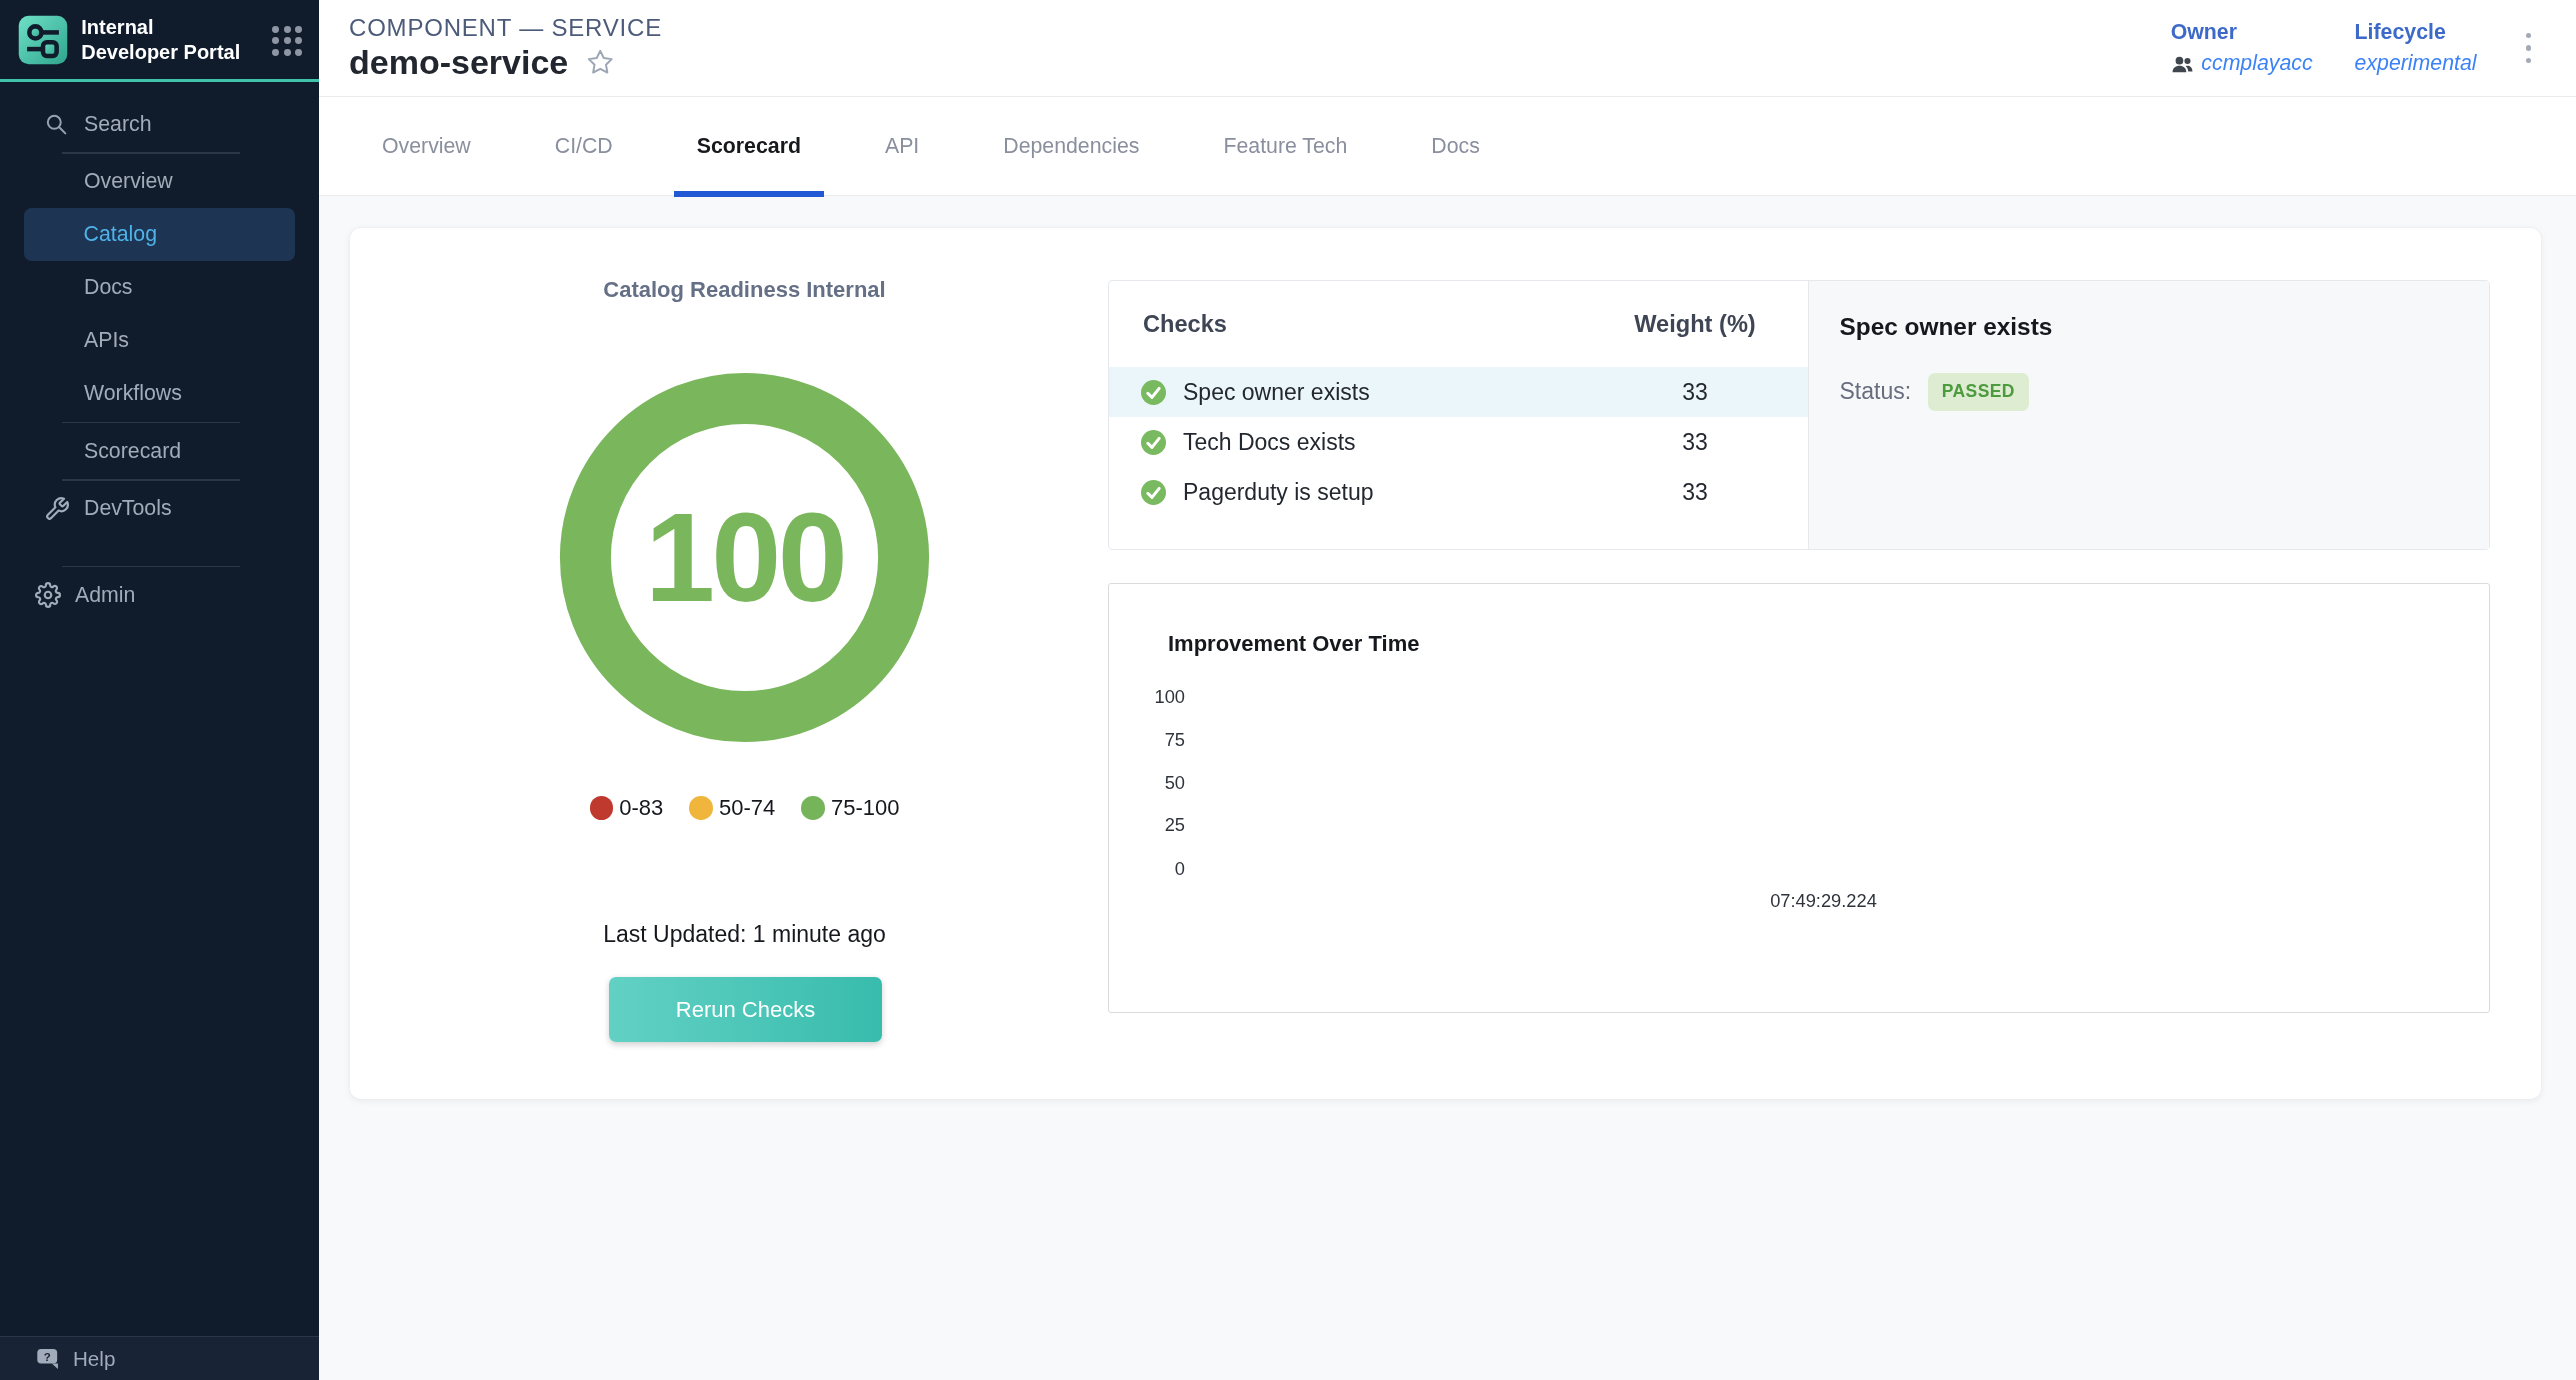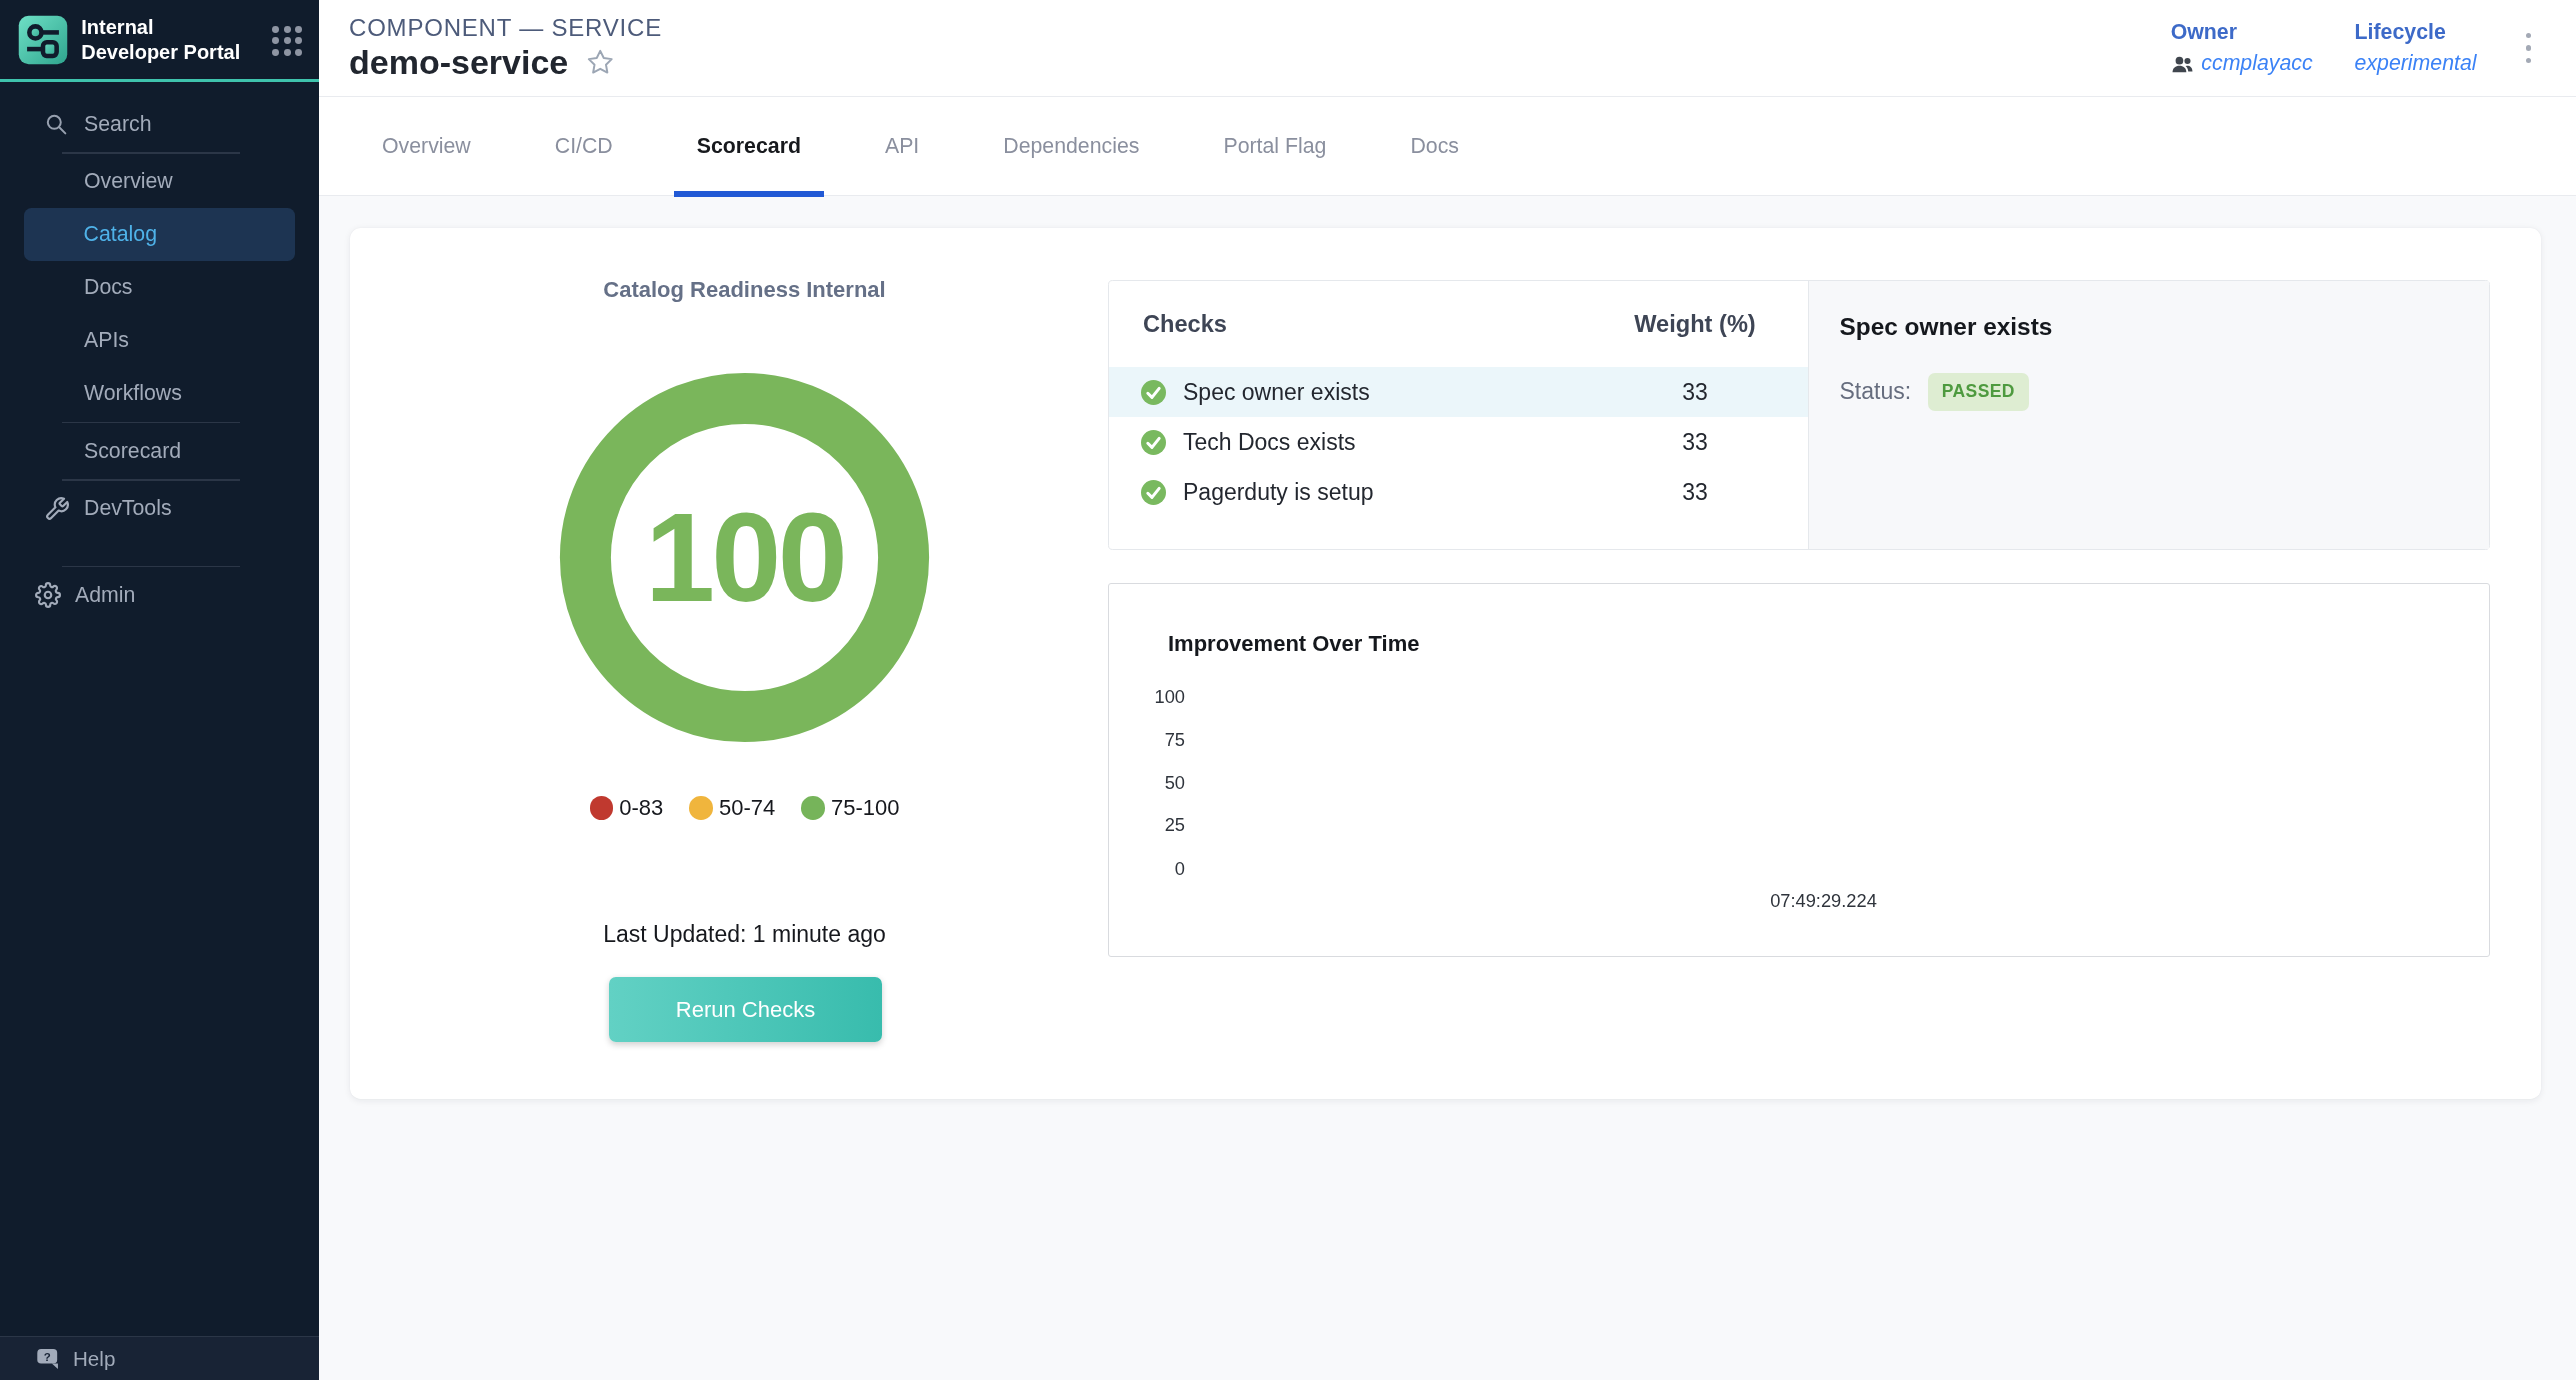--- a/index.html
+++ b/index.html
@@ -72,21 +72,21 @@
   .check-row.hl { background:#EBF6FA; }
   .check-ic { width:25px; height:25px; margin-right:17px; flex:0 0 25px; }
   .check-weight { position:absolute; left:487px; width:198px; text-align:center; }
   .checks-detail { flex:1; background:#F7F8FA; border-left:1.5px solid #E5E8EC; padding:32px 0 0 30.5px; }
   .detail-title { font-size:24.4px; font-weight:bold; color:#15181D; }
   .detail-status { margin-top:32px; display:flex; align-items:center; gap:17px; }
   .status-label { font-size:23px; color:#666D7E; }
   .status-badge { background:#DEEDD2; color:#4E9A3F; font-size:17.5px; font-weight:bold; padding:8.4px 13.7px; border-radius:6.9px; letter-spacing:0.4px; }
 
   
-  .chart-card { position:absolute; left:758px; top:355px; width:1382px; height:374px; border:1.5px solid #D9DBDF; border-radius:3px; background:#FFFFFF; }
+  .chart-card { position:absolute; left:758px; top:355px; width:1382px; height:430px; border:1.5px solid #D9DBDF; border-radius:3px; background:#FFFFFF; }
   .chart-title { position:absolute; left:59px; top:47px; font-size:22px; font-weight:bold; color:#15181D; }
   .ytick { position:absolute; left:23px; width:53px; text-align:right; font-size:18.3px; color:#2F343C; }
   .xtick { position:absolute; left:623px; top:306px; width:183px; text-align:center; font-size:18.3px; color:#2F343C; }
 </style>
 </head>
 <body>
 
 <aside class="sidebar">
   <div class="brand">
     <span style="display:flex;">
@@ -234,21 +234,21 @@
     <div class="tab active">
         <span>Scorecard</span>
       </div>
     <div class="tab">
         <span>API</span>
       </div>
     <div class="tab">
         <span>Dependencies</span>
       </div>
     <div class="tab">
-        <span>Portal Flag</span>
+        <span>Feature Tech</span>
       </div>
     <div class="tab">
         <span>Docs</span>
       </div>
   </div>
 
   <div class="content">
     <div class="card">
 
       <div class="gauge-title">Catalog Readiness Internal</div>

